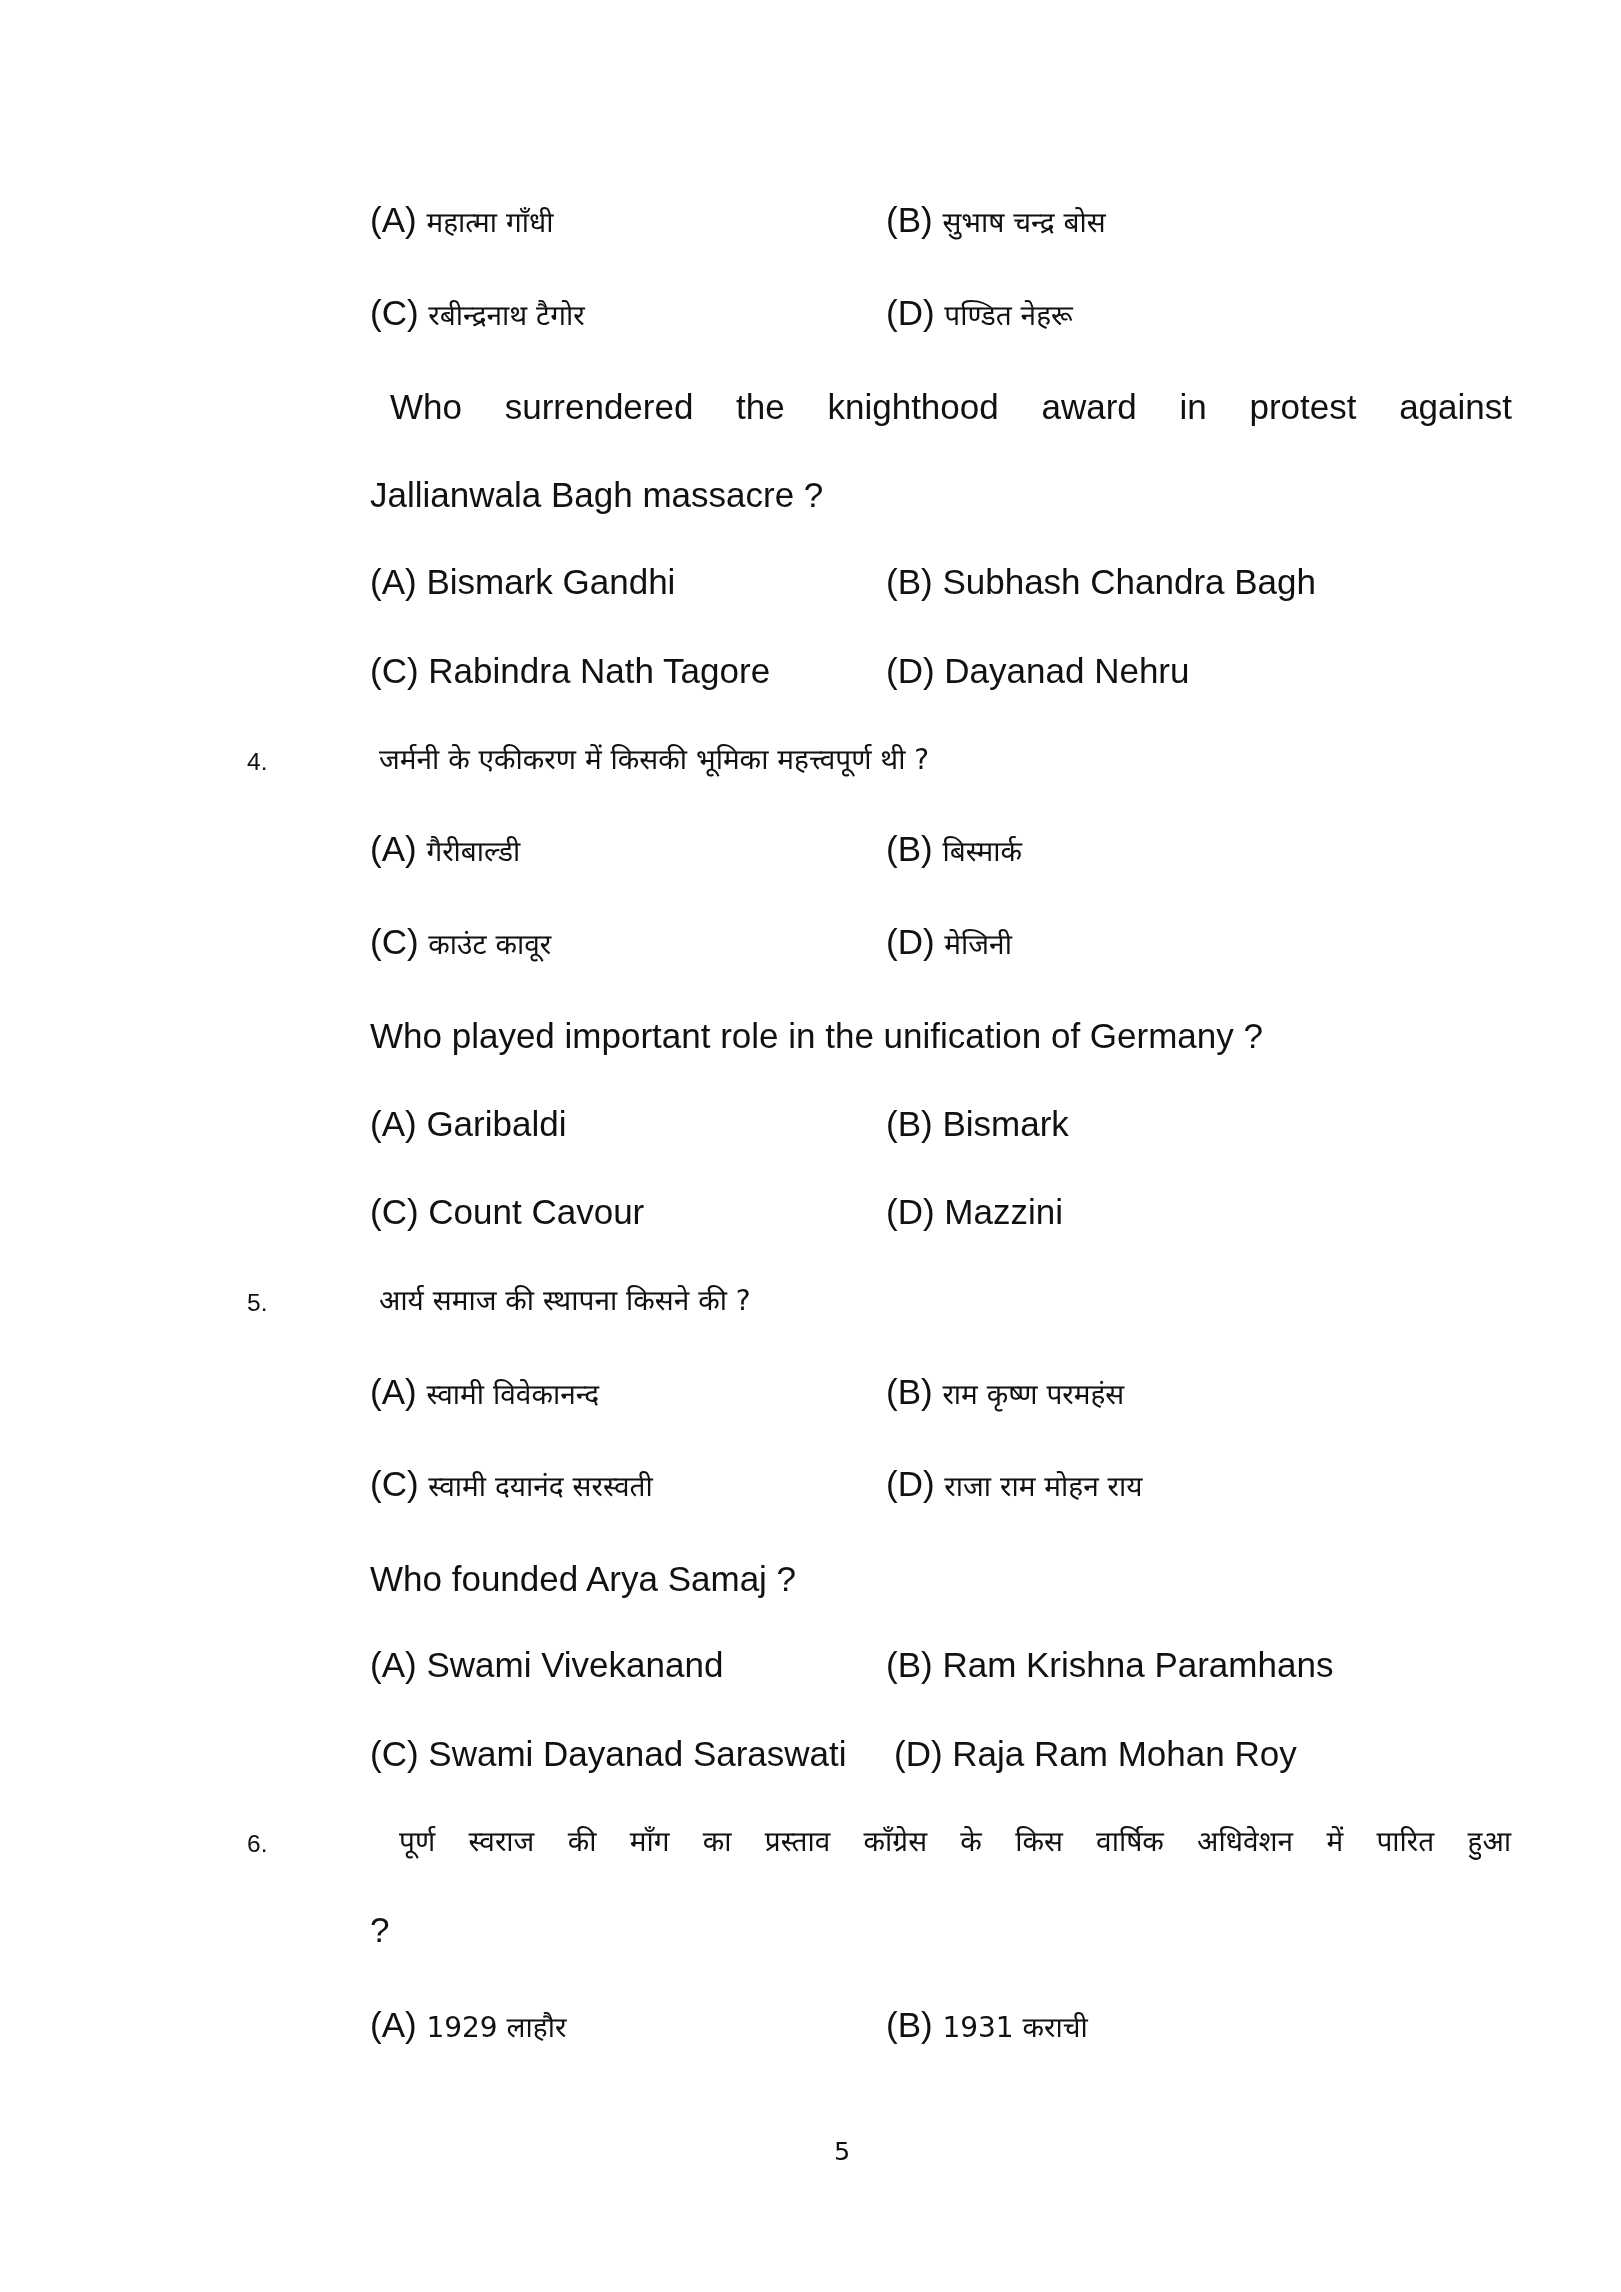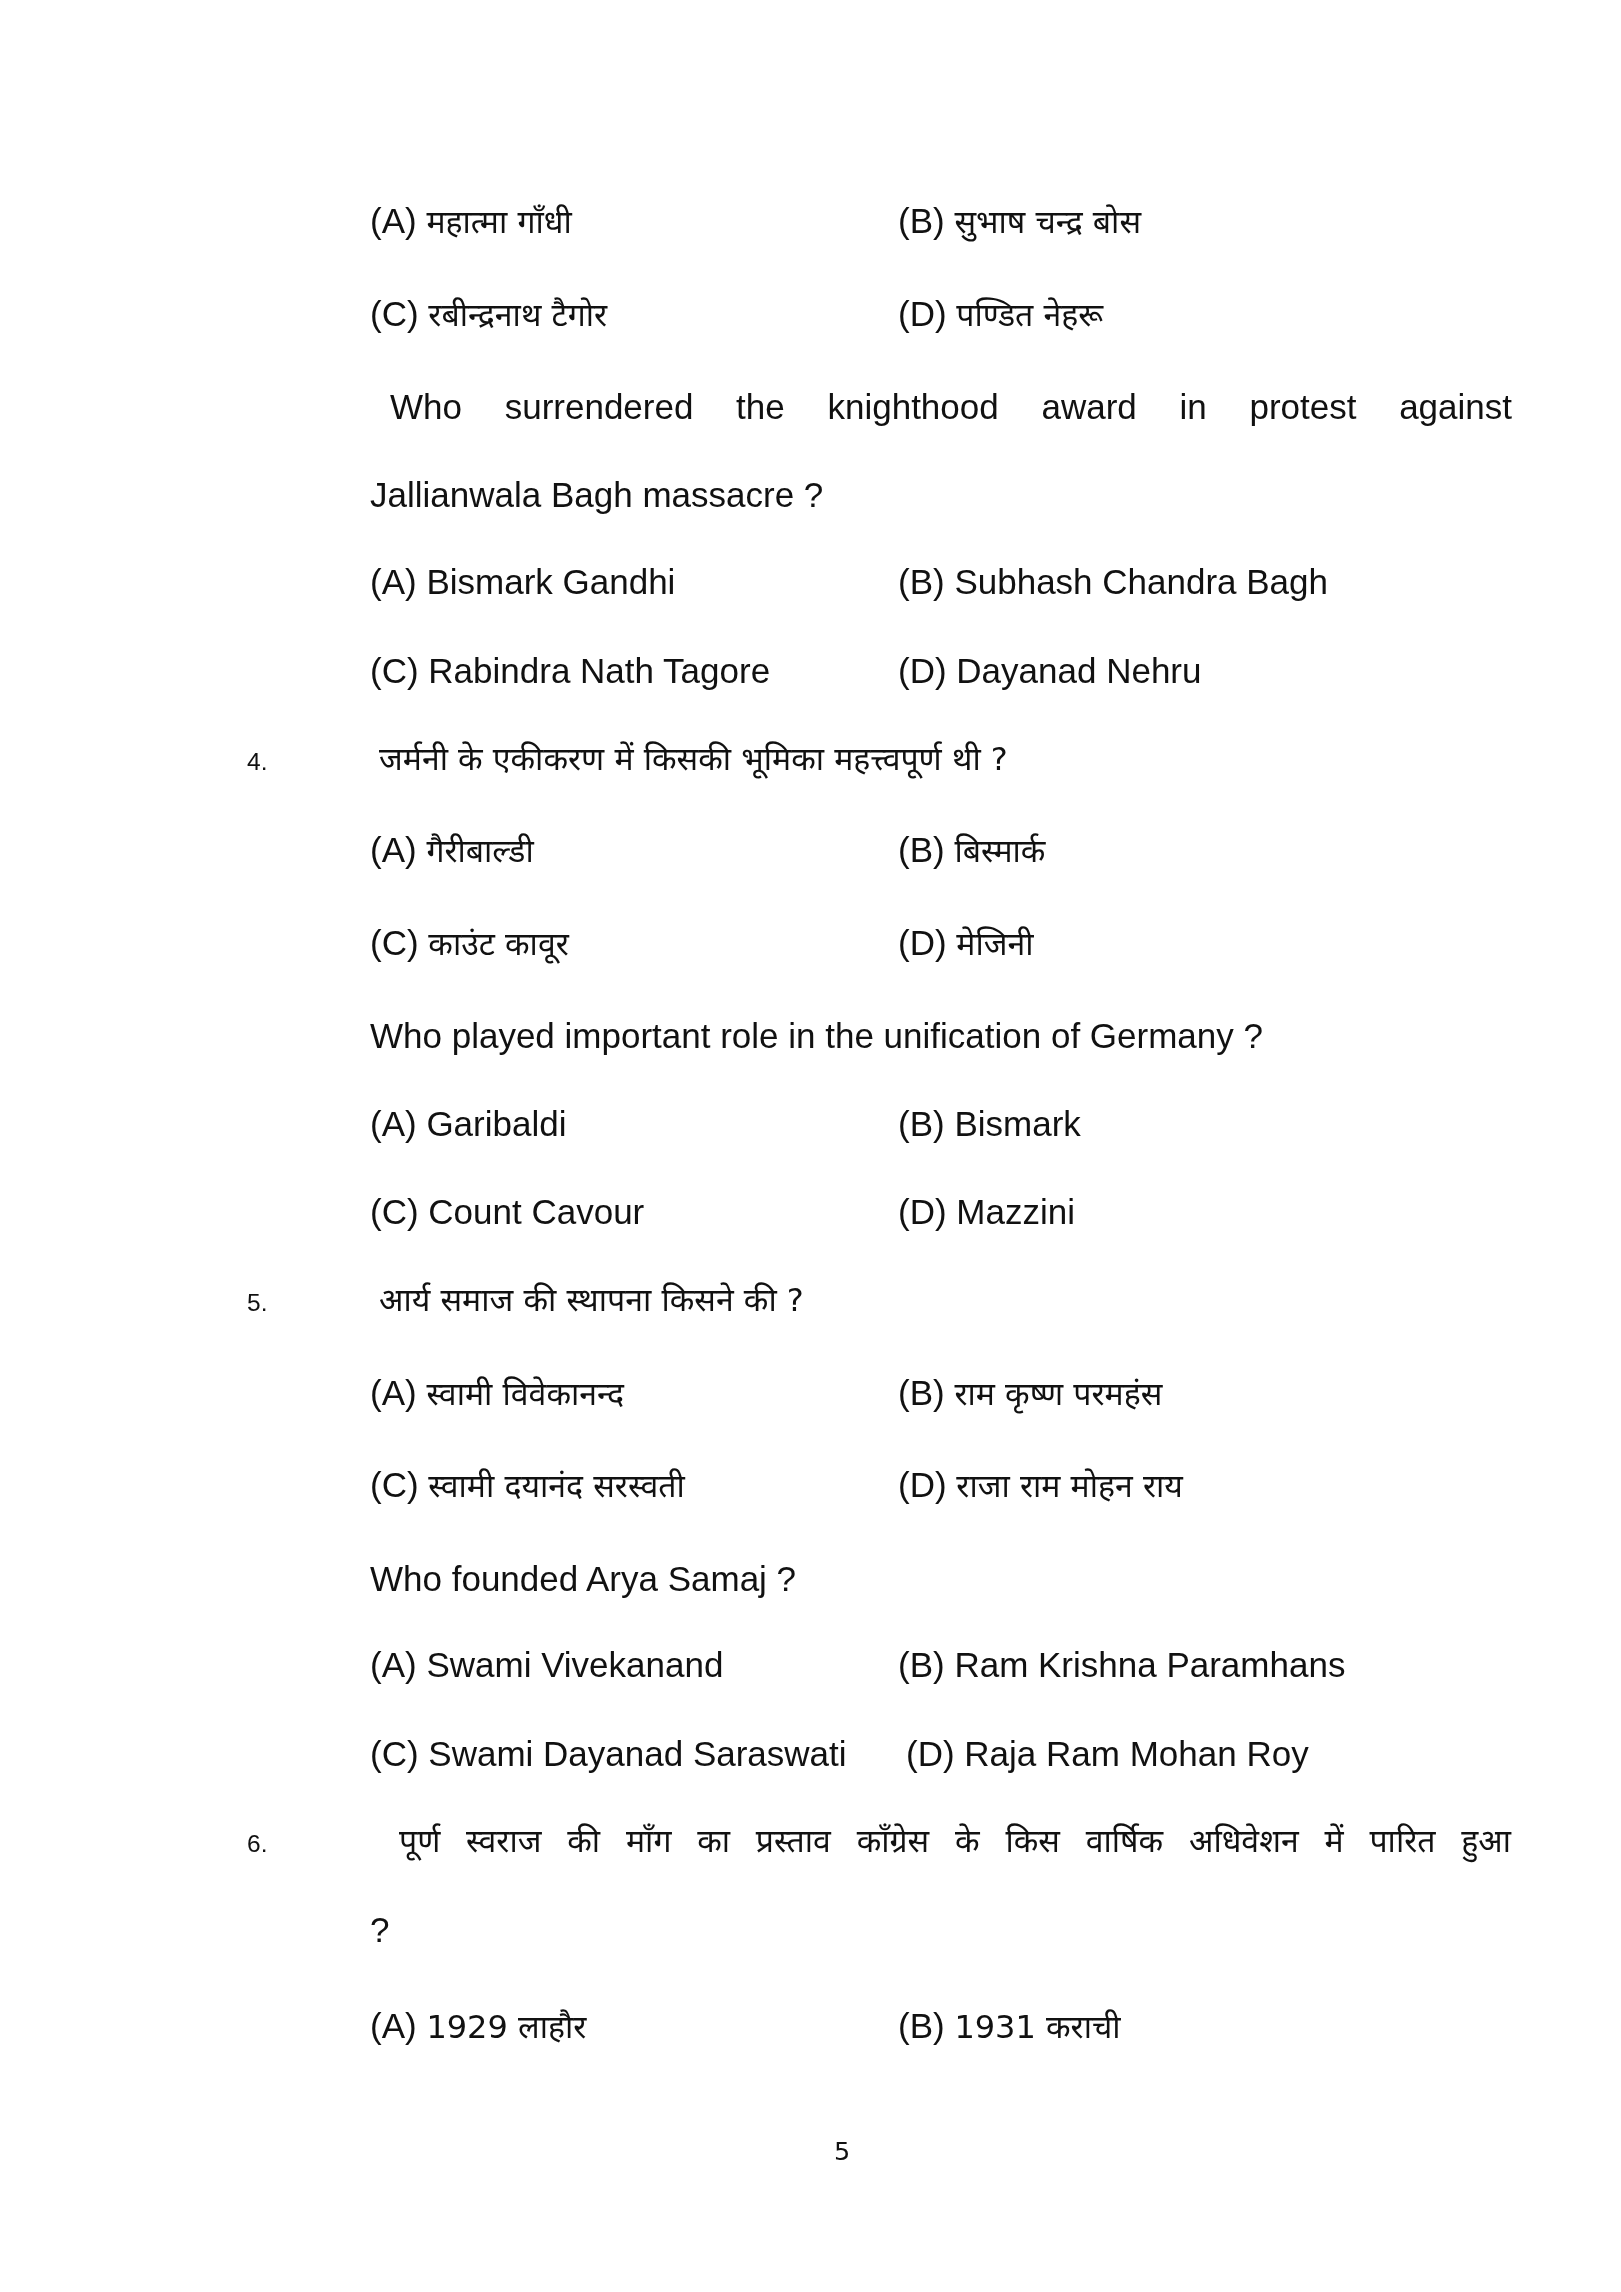--- a/index.html
+++ b/index.html
@@ -1,23 +1,23 @@
 <!DOCTYPE html>
 <html><head>
 <meta charset="utf-8">
 <style>
   html, body { margin:0; padding:0; background:#ffffff; }
   body { width:1621px; height:2293px; position:relative; overflow:hidden;
          font-family:"Liberation Sans", "DejaVu Sans", sans-serif; color:#111111; }
   .line { position:absolute; white-space:nowrap; font-size:35px; line-height:43px; transform:translateY(-50%); }
-  .hi { font-family:"DejaVu Sans", "Liberation Sans", sans-serif; font-size:32px; }
+  .hi { font-family:"DejaVu Sans", "Liberation Sans", sans-serif; font-size:28px; }
   .qnum { position:absolute; font-size:24.5px; line-height:29px; transform:translateY(-50%); left:247px; }
   .justify { left:370px; width:1122px; text-align:justify; text-align-last:justify;margin-left:20px; }
   .colA { left:370px; }
-  .colB { left:886px;margin-left:12px; }
+  .colB { left:886px; }
   .qtext { left:379px; }
   .wide { left:399px; width:1112px; text-align:justify; text-align-last:justify; }
   .pagenum { position:absolute; left:834px; top:2151px; transform:translateY(-50%); font-size:25.5px;
              font-family:"DejaVu Sans", sans-serif; }
   .lbl { font-family:"Liberation Sans", sans-serif; font-size:35px; }
 </style>
 </head>
 <body>
 
 <div class="line colA" style="top:221px">

